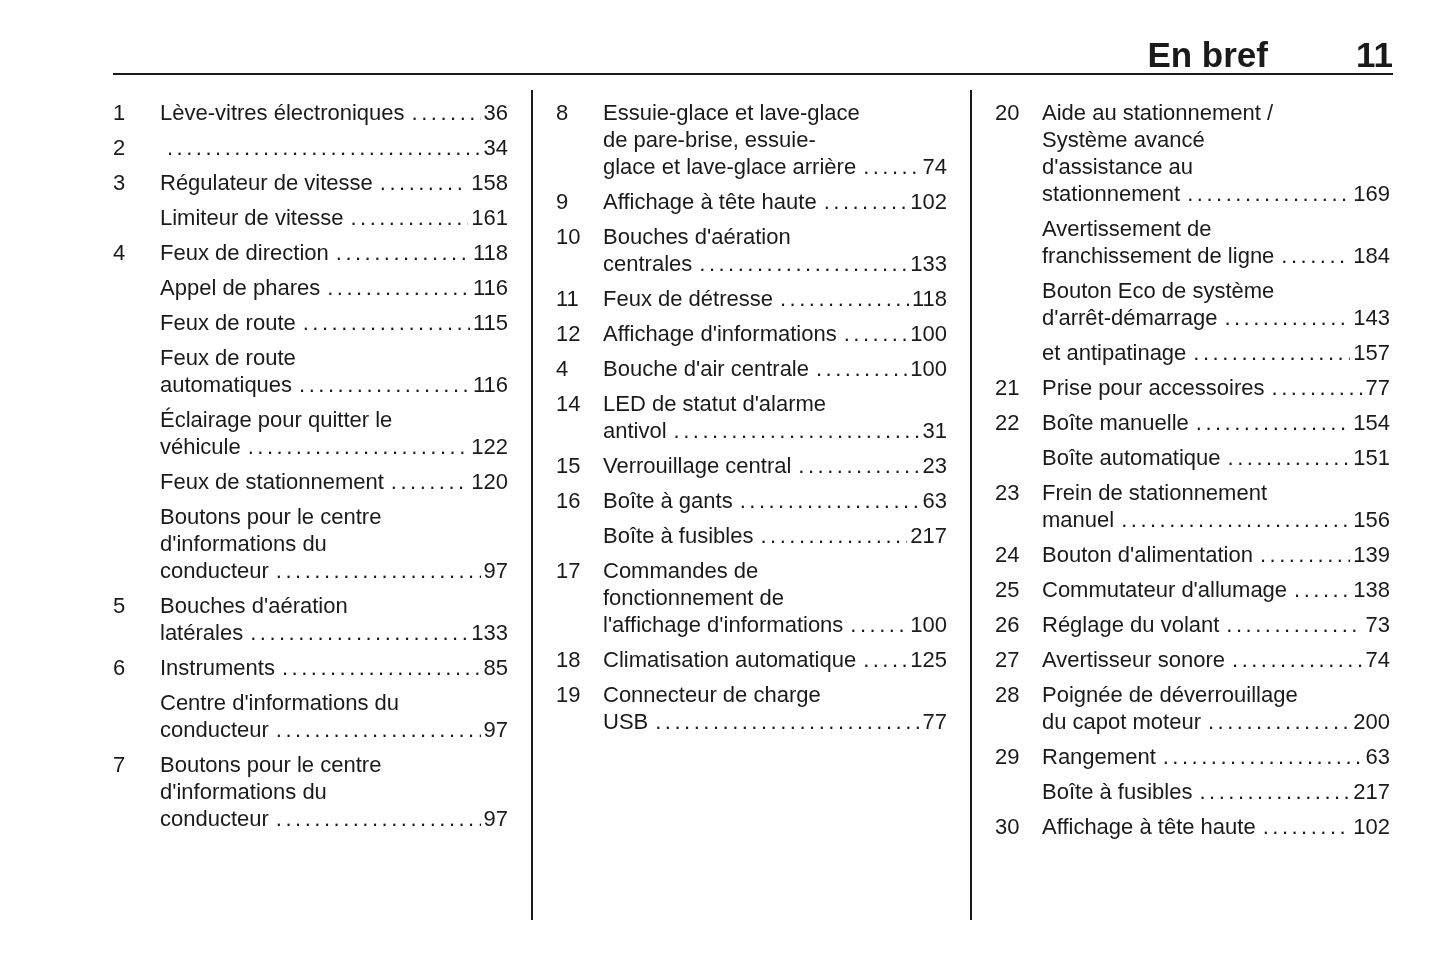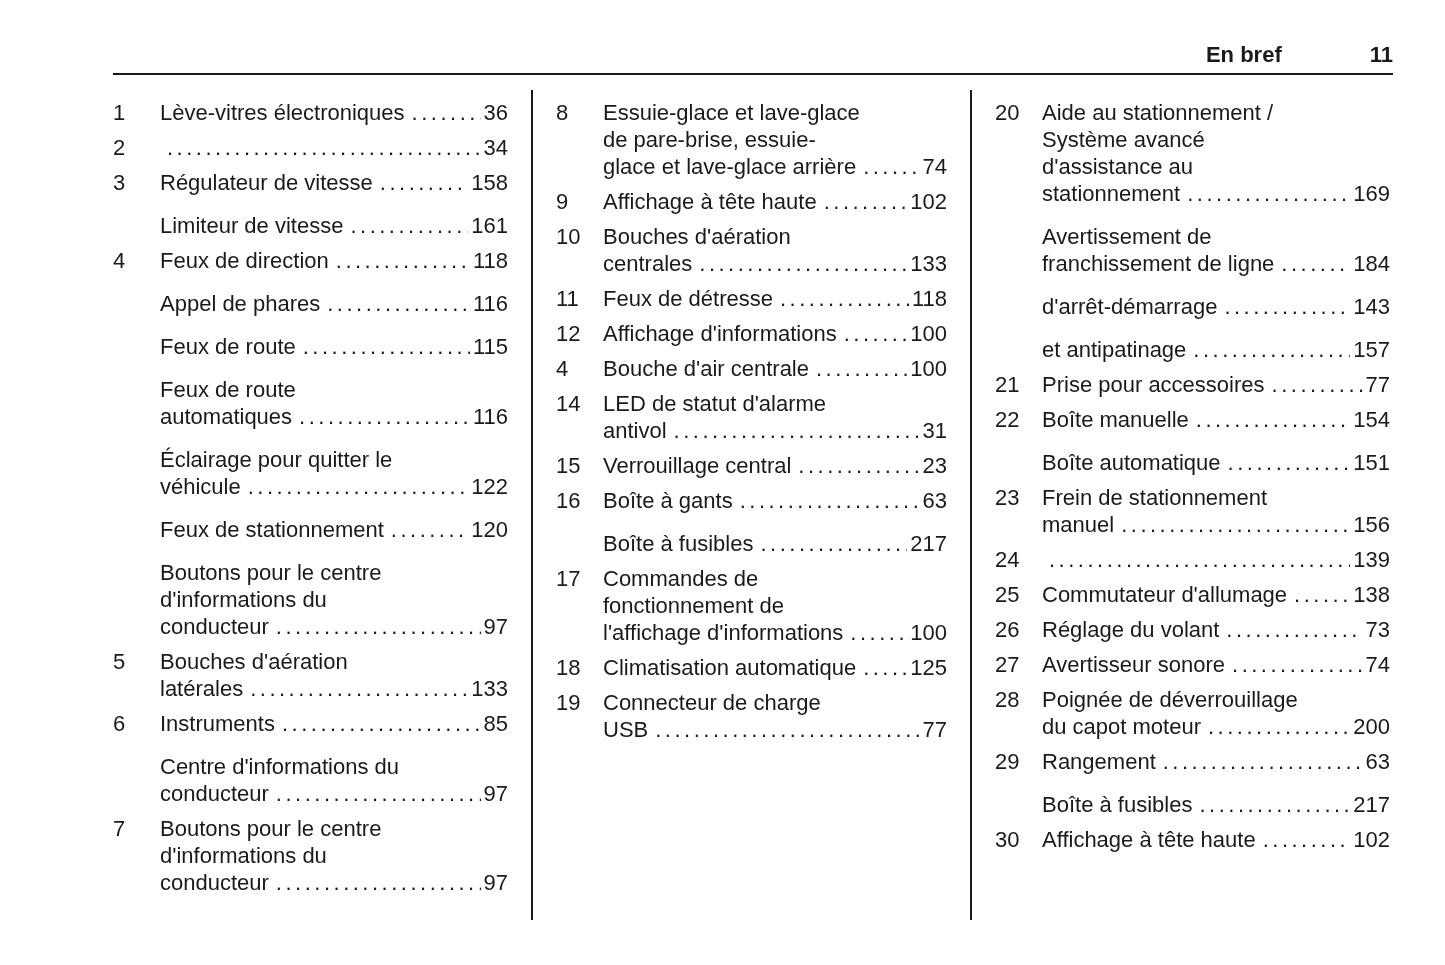--- a/index.html
+++ b/index.html
@@ -11,21 +11,21 @@
     position: relative;
     overflow: hidden;
   }
   .header {
     position: absolute;
     top: 38px; left: 113px; right: 52px;
     display: flex;
     justify-content: flex-end;
     align-items: flex-start;
     font-weight: bold;
-    font-size: 22px;
+    font-size: 35px;
     line-height: 34px;
   }
   .header .pagenum { margin-left: 88px; }
   .rule {
     position: absolute;
     top: 73px; left: 113px;
     width: 1280px; height: 2px;
     background: #1a1a1a;
   }
   .cols {
@@ -44,21 +44,21 @@
     margin: -9px 23px 0 23px;
     flex: 0 0 auto;
   }
   .entry {
     position: relative;
     padding-left: 47px;
     margin-top: 8px;
     font-size: 22px;
     line-height: 27px;
   }
-  .entry.sub { margin-top: 16px; }
+  .entry.sub { }
   .entry:first-child { margin-top: 0; }
   .num {
     position: absolute;
     left: 0; top: 0;
   }
   .line.last {
     display: flex;
     align-items: flex-start;
   }
   .txt { white-space: nowrap; }
@@ -331,20 +331,21 @@
         </div>
         <div class="entry sub">
           <div class="line">Avertissement de</div>
           <div class="line last">
             <span class="txt">franchissement de ligne</span>
             <span class="dots">................................................................................</span>
             <span class="pg">184</span>
           </div>
         </div>
         <div class="entry sub">
+          <div class="line">Bouton Eco de système</div>
           <div class="line last">
             <span class="txt">d'arrêt-démarrage</span>
             <span class="dots">................................................................................</span>
             <span class="pg">143</span>
           </div>
         </div>
         <div class="entry sub">
           <div class="line last">
             <span class="txt">et antipatinage</span>
             <span class="dots">................................................................................</span>
@@ -379,20 +380,21 @@
           <div class="line">Frein de stationnement</div>
           <div class="line last">
             <span class="txt">manuel</span>
             <span class="dots">................................................................................</span>
             <span class="pg">156</span>
           </div>
         </div>
         <div class="entry">
           <span class="num">24</span>
           <div class="line last">
+            <span class="txt">Bouton d'alimentation</span>
             <span class="dots">................................................................................</span>
             <span class="pg">139</span>
           </div>
         </div>
         <div class="entry">
           <span class="num">25</span>
           <div class="line last">
             <span class="txt">Commutateur d'allumage</span>
             <span class="dots">................................................................................</span>
             <span class="pg">138</span>

